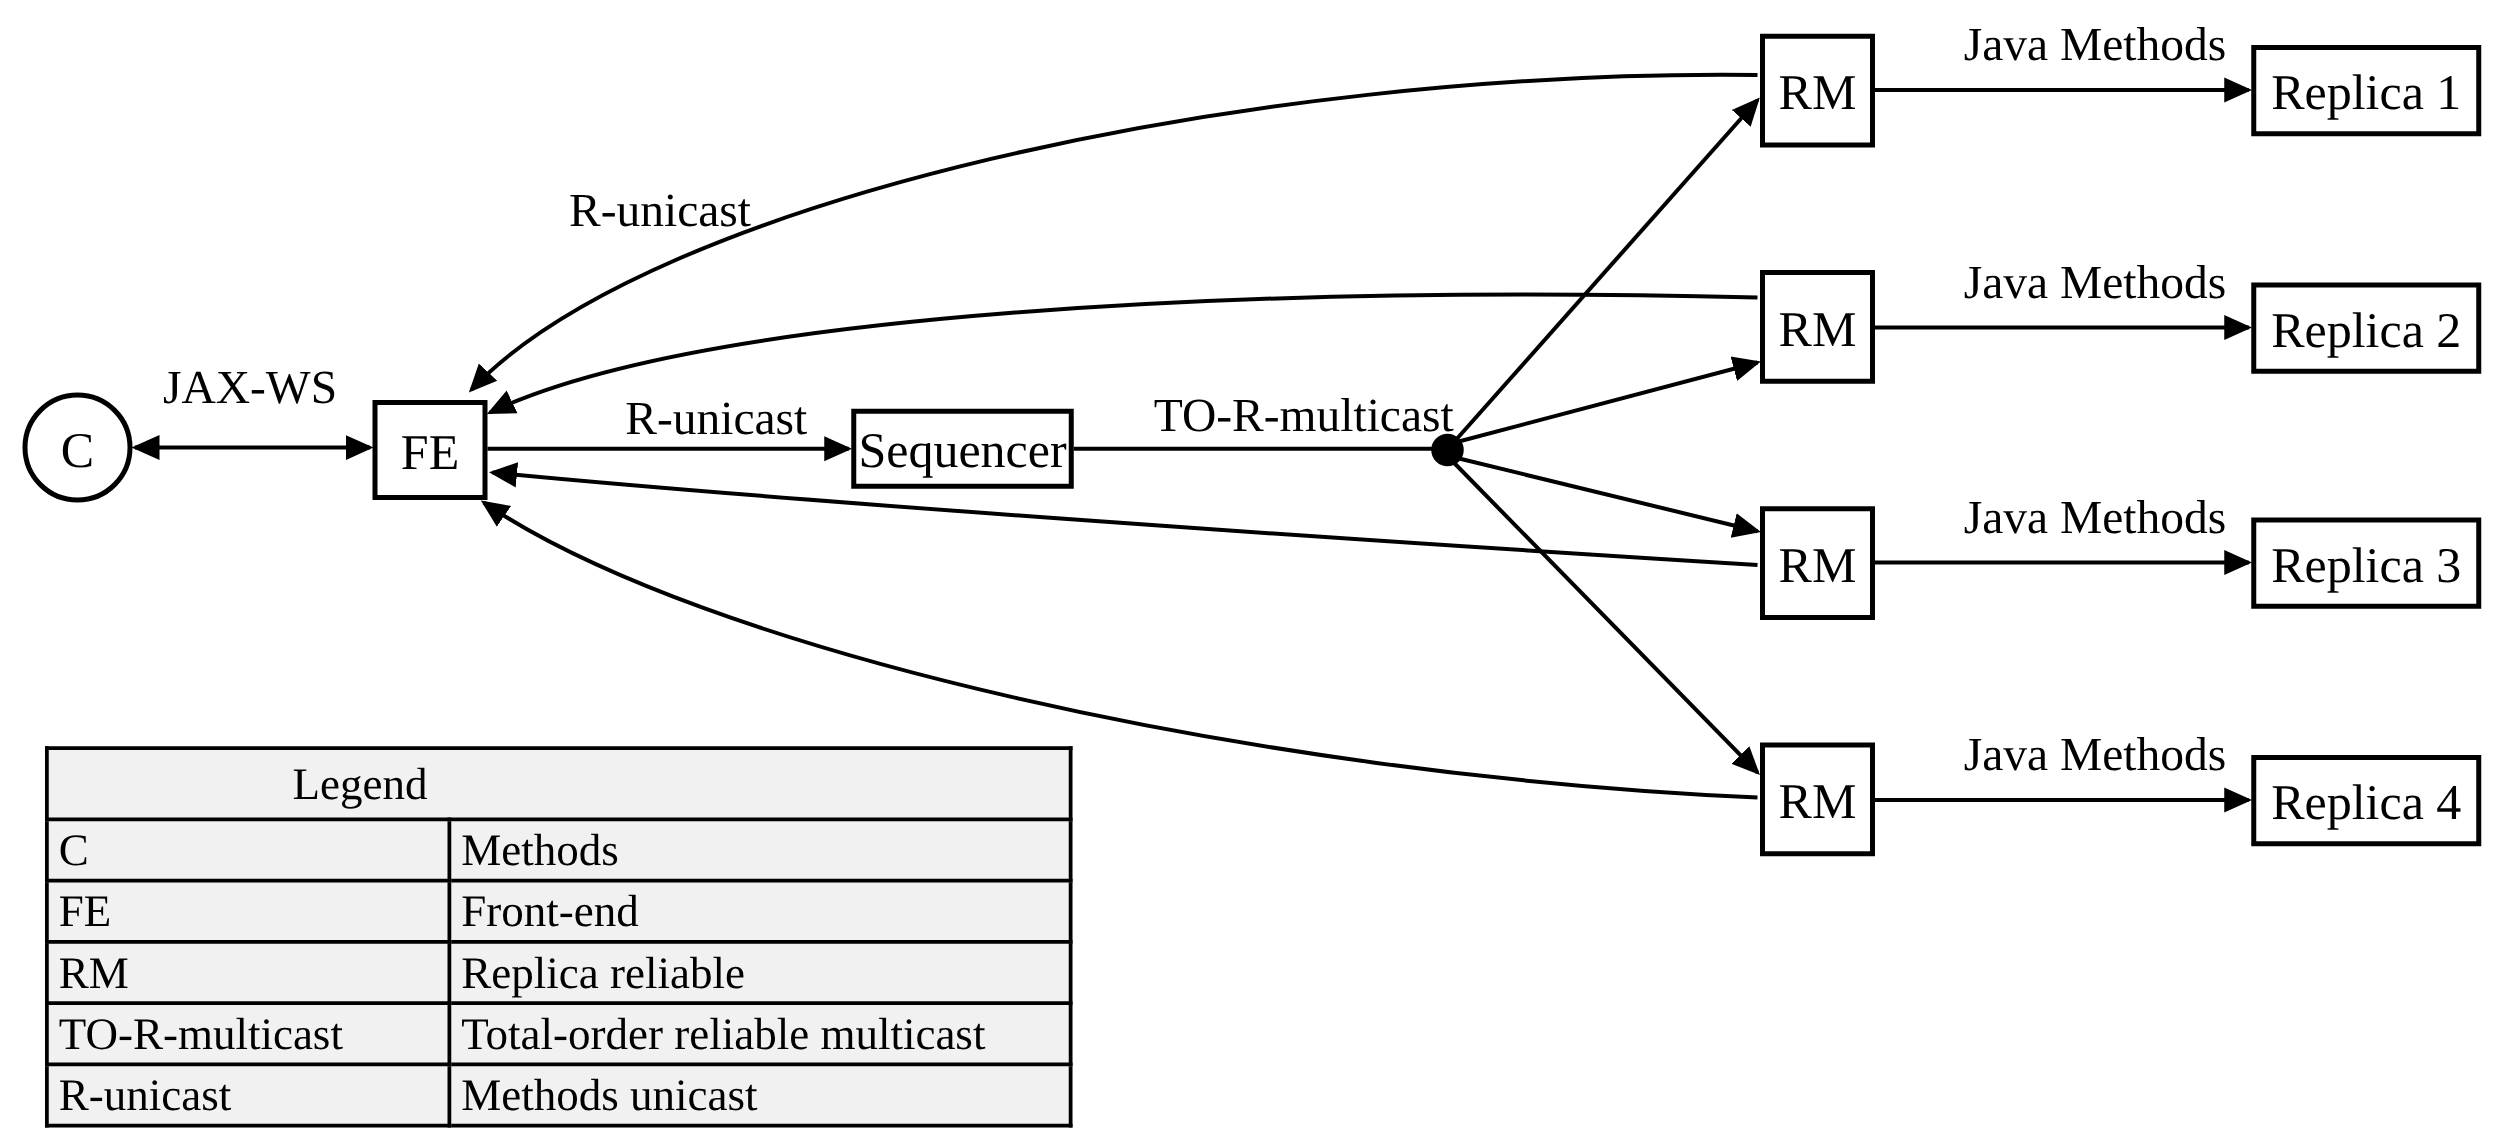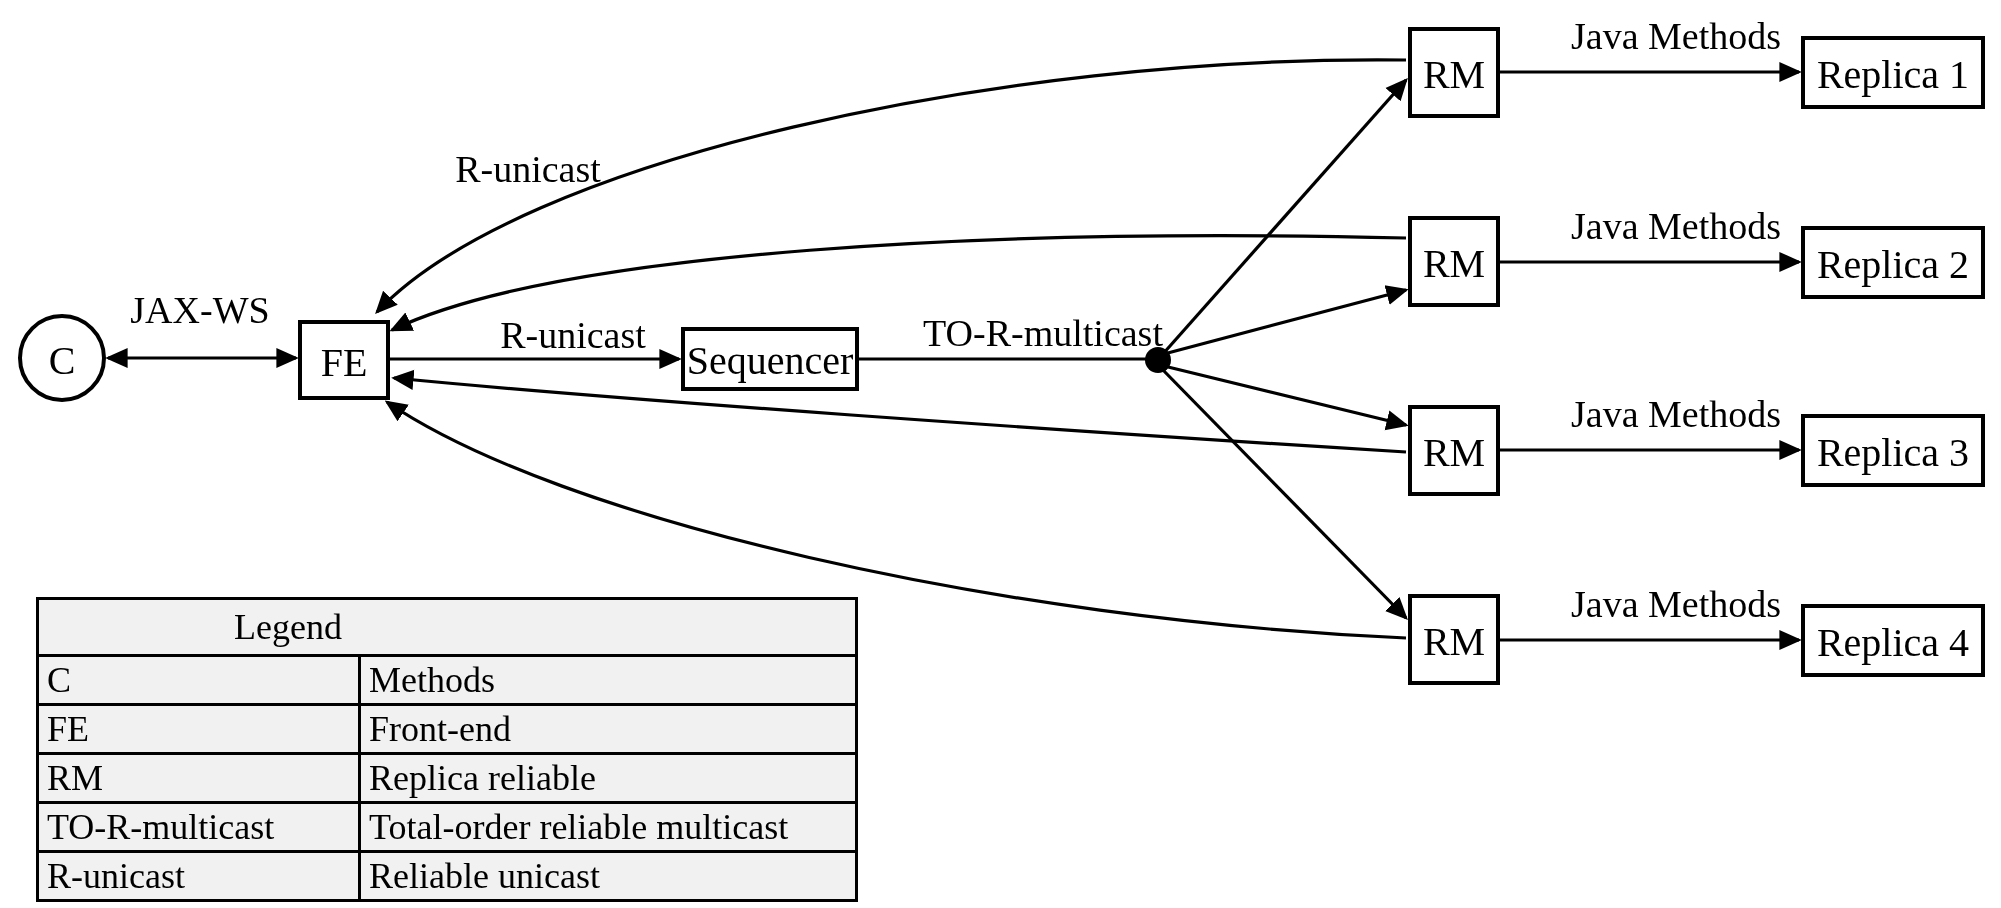--- a/index.html
+++ b/index.html
@@ -194,18 +194,18 @@
       <tr>
         <td class="col-abbr">RM</td>
         <td>Replica reliable</td>
       </tr>
       <tr>
         <td class="col-abbr">TO-R-multicast</td>
         <td>Total-order reliable multicast</td>
       </tr>
       <tr>
         <td class="col-abbr">R-unicast</td>
-        <td>Reliable unicast</td>
+        <td>Methods unicast</td>
       </tr>
     </tbody>
   </table>
 
 </div>
 
 </body></html>

